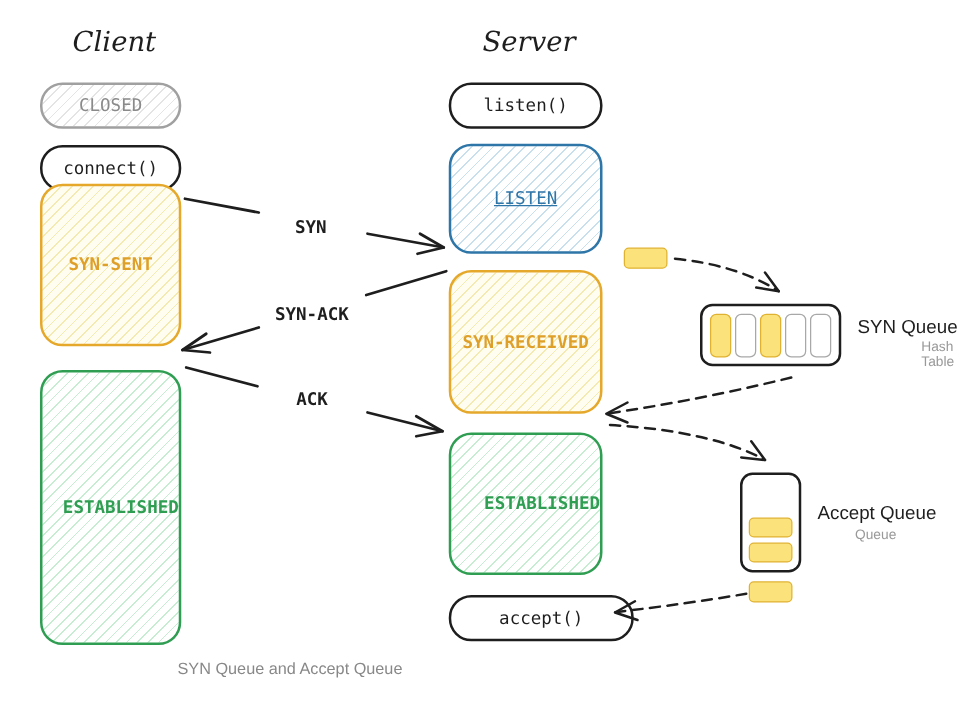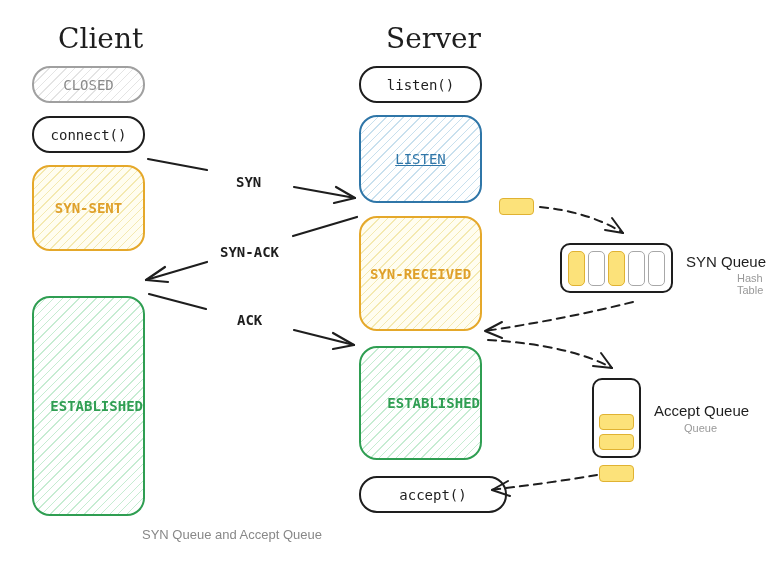--- a/index.html
+++ b/index.html
@@ -1,18 +1,18 @@
 <!DOCTYPE html>
 <html><head>
 <meta charset="utf-8">
 <style>
   html, body { margin:0; padding:0; background:#ffffff; }
   body { width:779px; height:570px; position:relative; overflow:hidden; font-family:"DejaVu Sans Mono", monospace; }
   .abs { position:absolute; }
-  .title { font-family:"DejaVu Serif", serif; font-size:28px; color:#1e1e1e; }
+  .title { font-family:"DejaVu Serif", serif; font-style:italic; font-size:22px; color:#1e1e1e; }
   .box { position:absolute; box-sizing:border-box; border-radius:18px; display:flex; align-items:center; justify-content:center; font-family:"DejaVu Sans Mono", monospace; font-size:14px; }
   .box.plain { border:2px solid #1e1e1e; color:#1e1e1e; background:#fff; }
   .hatch-gray { border:2px solid #a0a0a0; color:#8a8a8a; background: repeating-linear-gradient(-45deg, #fff 0 5px, #e4e4e4 5px 6px); }
   .hatch-yellow { border:2px solid #e5a82a; color:#dfa02a; background: repeating-linear-gradient(-45deg, #fffdf0 0 5px, #f4e9b0 5px 6px); border-radius:18px; }
   .hatch-blue { border:2px solid #2f76a8; color:#2f76a8; background: repeating-linear-gradient(-45deg, #fff 0 5px, #c8e0ee 5px 6px); border-radius:18px;text-decoration:underline; }
   .hatch-green { border:2px solid #2f9e52; color:#2f9e52; background: repeating-linear-gradient(-45deg, #fff 0 5px, #c6ecd2 5px 6px); border-radius:18px;justify-content:flex-end; }
   .bold { font-weight:bold; }
   .msg { position:absolute; font-family:"DejaVu Sans Mono", monospace; font-size:14px; color:#1e1e1e;font-weight:bold; }
   .pill { position:absolute; box-sizing:border-box; background:#fce27a; border:1.5px solid #e0b232; border-radius:4px; }
   .slot { position:absolute; box-sizing:border-box; border:1.5px solid #a8a8a8; border-radius:5px; background:#fff; }
@@ -27,21 +27,21 @@
 
 <div class="abs title" style="left:58px; top:22px;">Client</div>
 <div class="abs title" style="left:386px; top:22px;">Server</div>
 
 <div class="box hatch-gray" style="left:32px; top:66px; width:113px; height:37px;">
     <span>CLOSED</span>
   </div>
 <div class="box plain" style="left:32px; top:116px; width:113px; height:37px;">
     <span>connect()</span>
   </div>
-<div class="box hatch-yellow bold" style="left:32px; top:165px; width:113px; height:86px;text-align:center;">
+<div class="box hatch-yellow bold" style="left:32px; top:147px; width:113px; height:130px;text-align:center;">
     <span>SYN-SENT</span>
   </div>
 <div class="box hatch-green bold" style="left:32px; top:296px; width:113px; height:220px;">
     <span>ESTABLISHED</span>
   </div>
 
 <div class="box plain" style="left:359px; top:66px; width:123px; height:37px;">
     <span>listen()</span>
   </div>
 <div class="box hatch-blue" style="left:359px; top:115px; width:123px; height:88px;">

